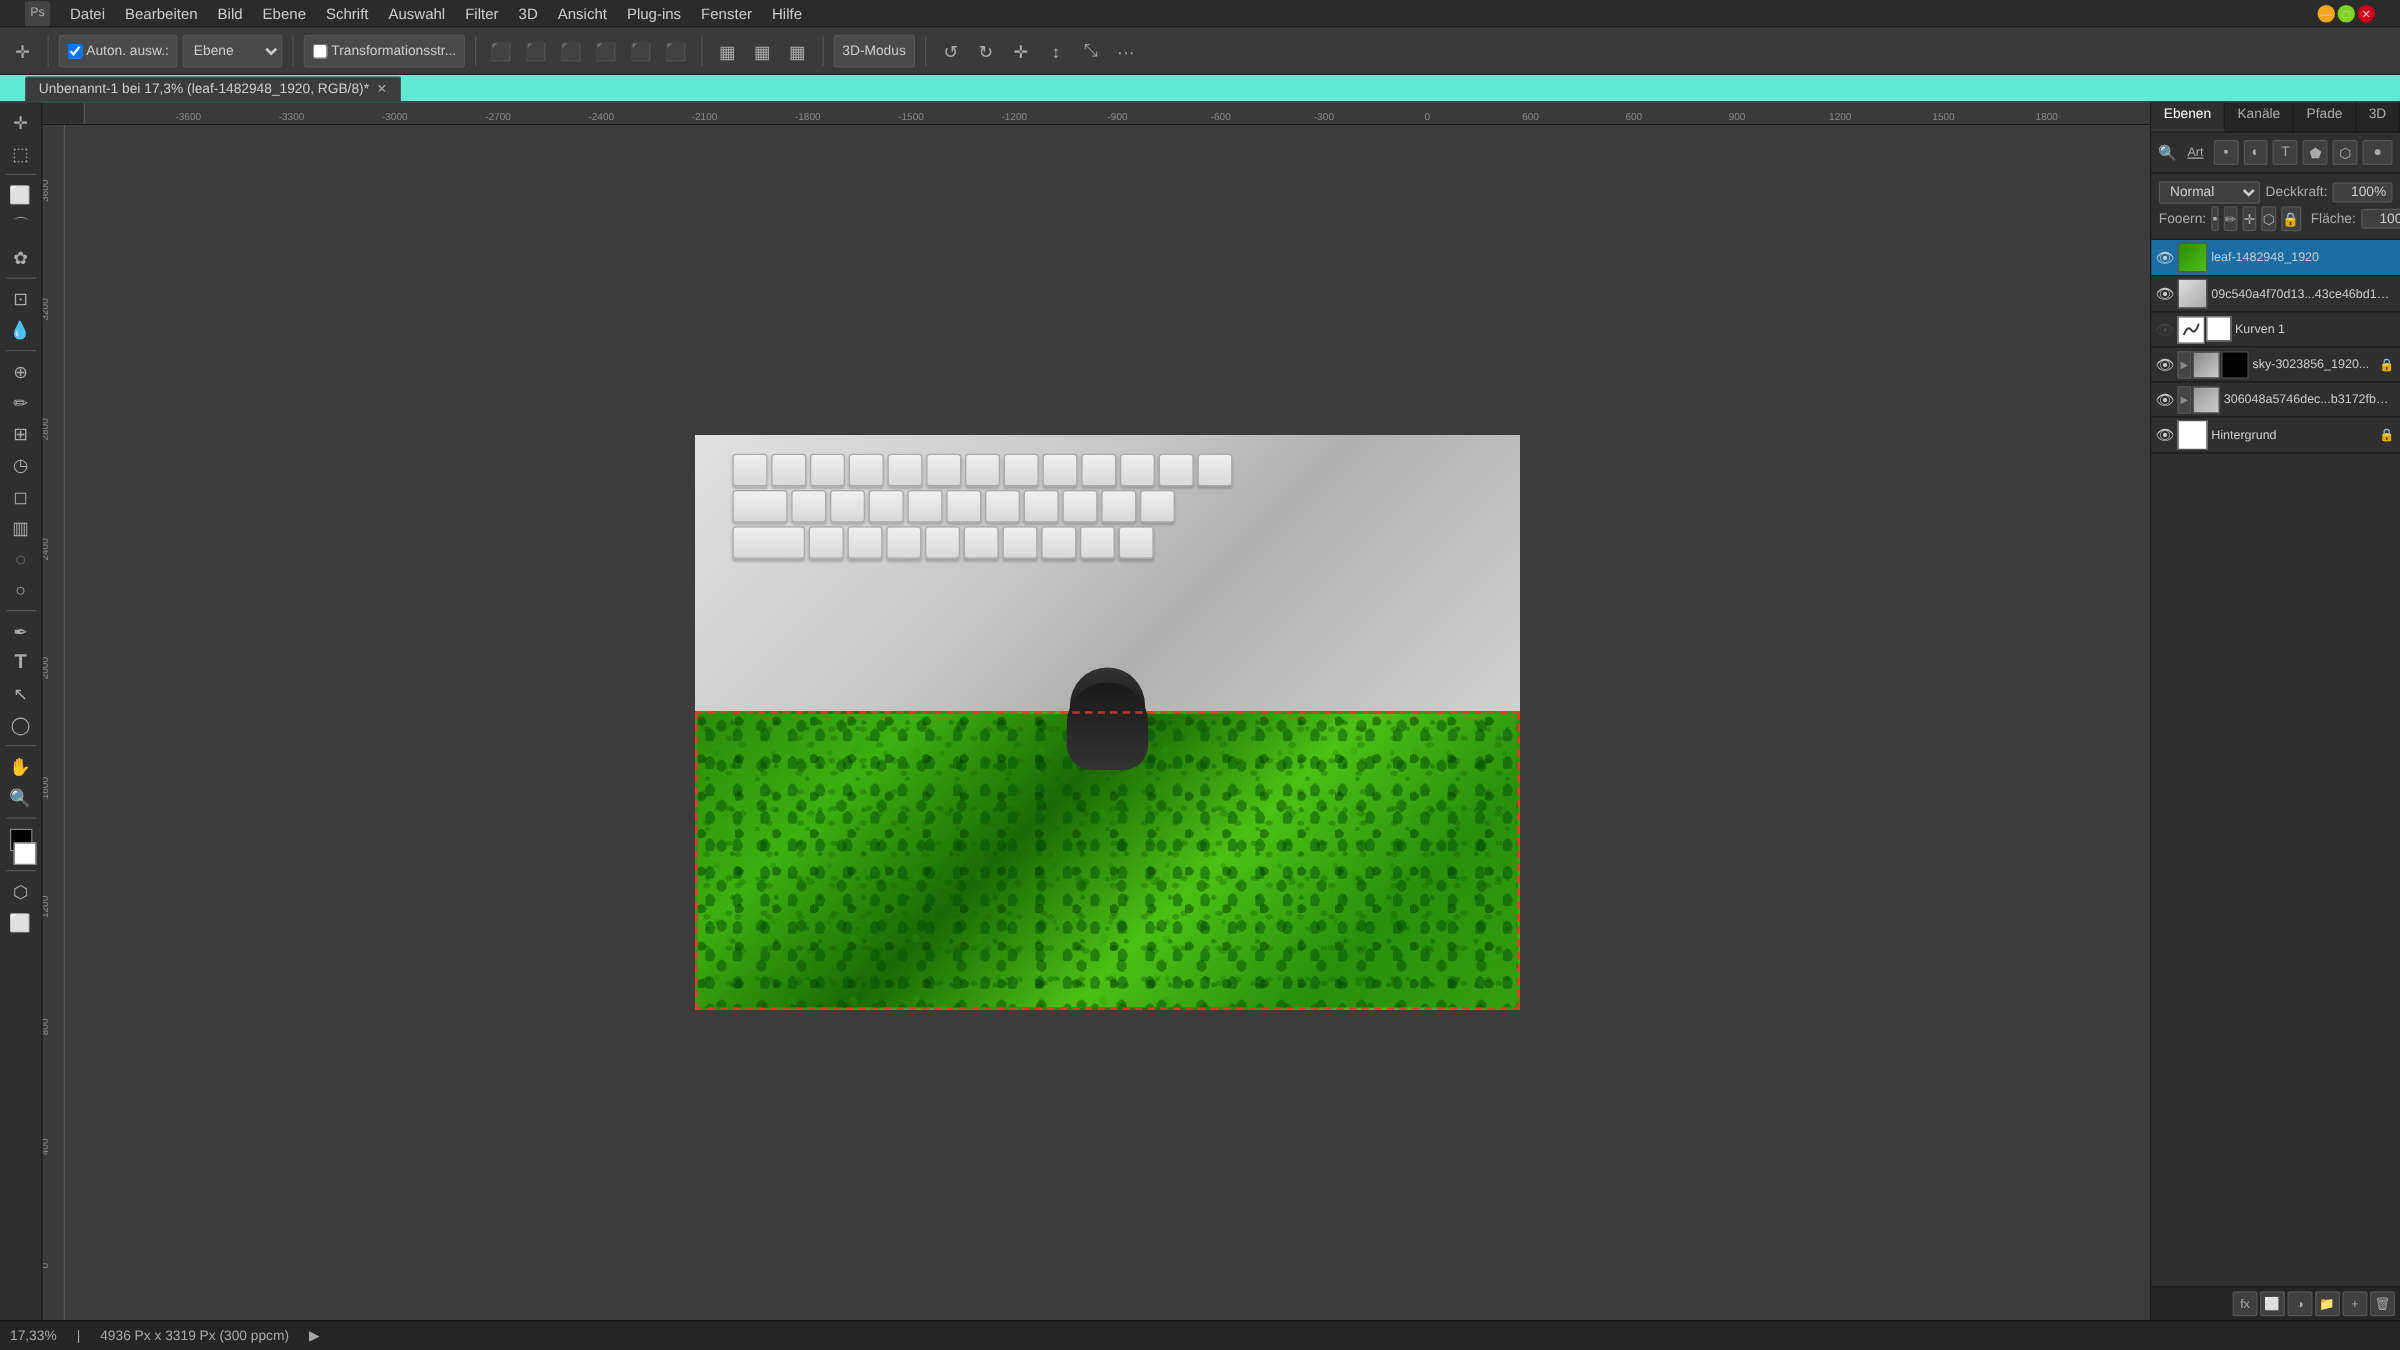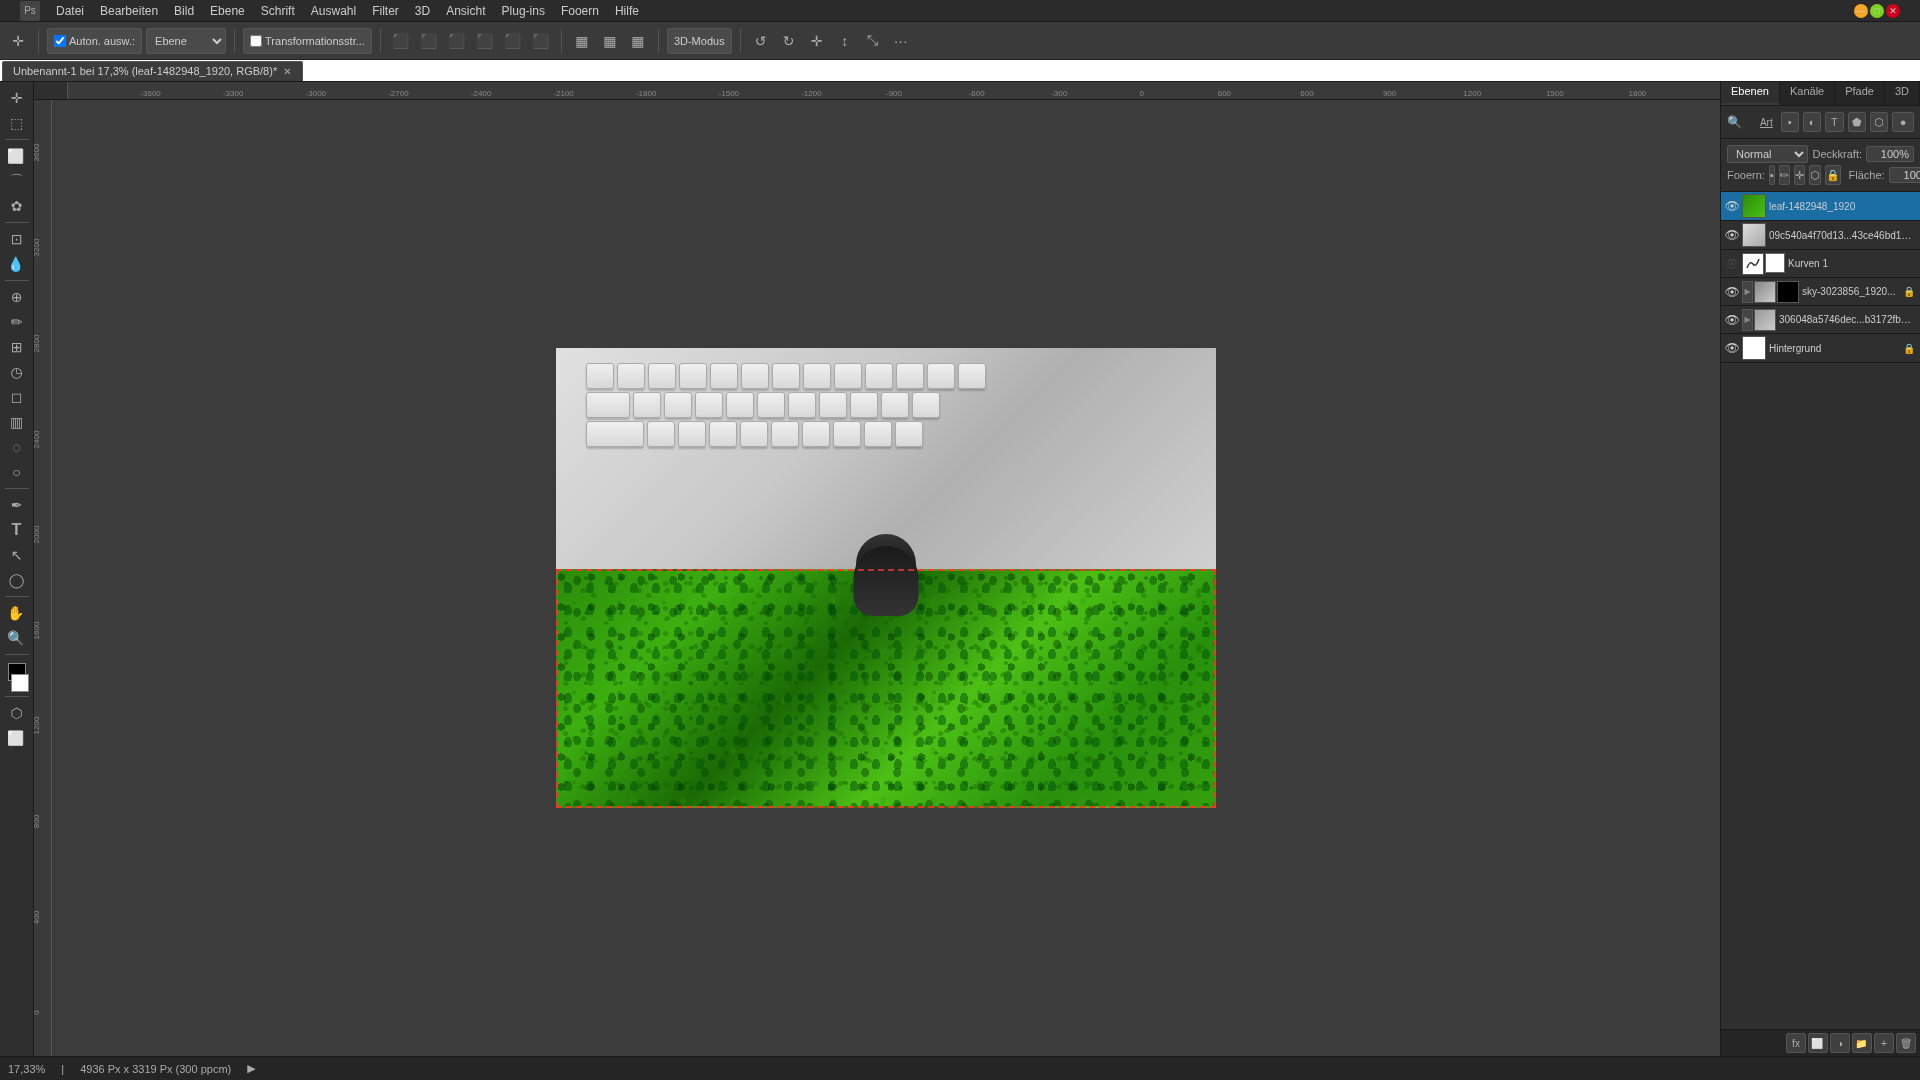--- a/index.html
+++ b/index.html
@@ -36,22 +36,22 @@
       height: 26px; padding: 2px 4px; background: #4a4a4a; border: 1px solid #555;
       border-radius: 2px; color: #ccc; font-size: 11px; cursor: pointer; min-width: 80px;
     }
     #toolbar .tool-icon {
       width: 24px; height: 24px; display:flex;align-items:center;justify-content:center;
       font-size: 14px; color: #aaa; cursor: pointer;
     }
 
     
     #tabbar {
-      width: 100%; height: 22px; background: #ffffff;
-      display: flex; align-items: center; padding: 0 2px;
+      width: 100%; height: 22px; background: #5eead4;
+      display: flex; align-items: center; padding: 0 20px;
       border-bottom: 1px solid #1a1a1a;
     }
     #tabbar .tab {
       height: 20px; padding: 2px 10px; background: #444; border: 1px solid #555;
       border-bottom: none; border-radius: 2px 2px 0 0; color: #ccc; font-size: 11px;
       display: flex; align-items: center; gap: 6px; cursor: pointer;
     }
     #tabbar .tab.active { background: #3c3c3c; }
     #tabbar .tab-close { font-size: 10px; cursor: pointer; color: #aaa; }
 
@@ -225,21 +225,21 @@
   <div class="menu-item">Datei</div>
   <div class="menu-item">Bearbeiten</div>
   <div class="menu-item">Bild</div>
   <div class="menu-item">Ebene</div>
   <div class="menu-item">Schrift</div>
   <div class="menu-item">Auswahl</div>
   <div class="menu-item">Filter</div>
   <div class="menu-item">3D</div>
   <div class="menu-item">Ansicht</div>
   <div class="menu-item">Plug-ins</div>
-  <div class="menu-item">Fooern</div>
+  <div class="menu-item">Fenster</div>
   <div class="menu-item">Hilfe</div>
   <div class="spacer"></div>
   <div class="win-controls">
     <div class="win-btn minimize">—</div>
     <div class="win-btn maximize">□</div>
     <div class="win-btn close">✕</div>
   </div>
 </div>
 
 <div id="toolbar">
@@ -448,21 +448,21 @@
       <div class="ptab active">Ebenen</div>
       <div class="ptab">Kanäle</div>
       <div class="ptab">Pfade</div>
       <div class="ptab">3D</div>
 
     </div>
 
     <div class="panel-section">
       <div class="panel-row">
         <span style="font-size:12px;color:#aaa;">🔍</span>
-        <span style="font-size:10px;color:#aaa;margin-left:14px;text-decoration:underline;">Art</span>
+        <span style="font-size:10px;color:#aaa;margin-left:4px;text-decoration:underline;">Art</span>
         <div style="flex:1"></div>
         <div class="panel-icon-btn">▪</div>
         <div class="panel-icon-btn">◐</div>
         <div class="panel-icon-btn">T</div>
         <div class="panel-icon-btn">⬟</div>
         <div class="panel-icon-btn">⬡</div>
         <div class="panel-icon-btn" style="width:24px;">●</div>
       </div>
     </div>
 

